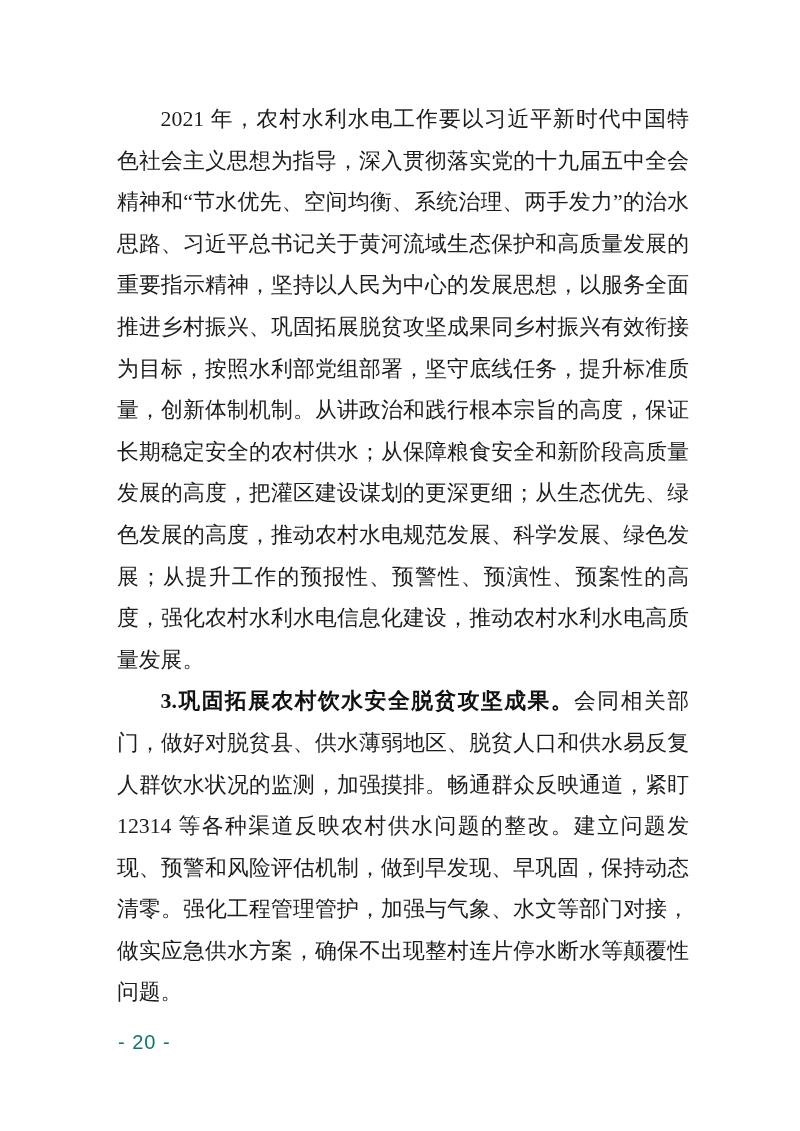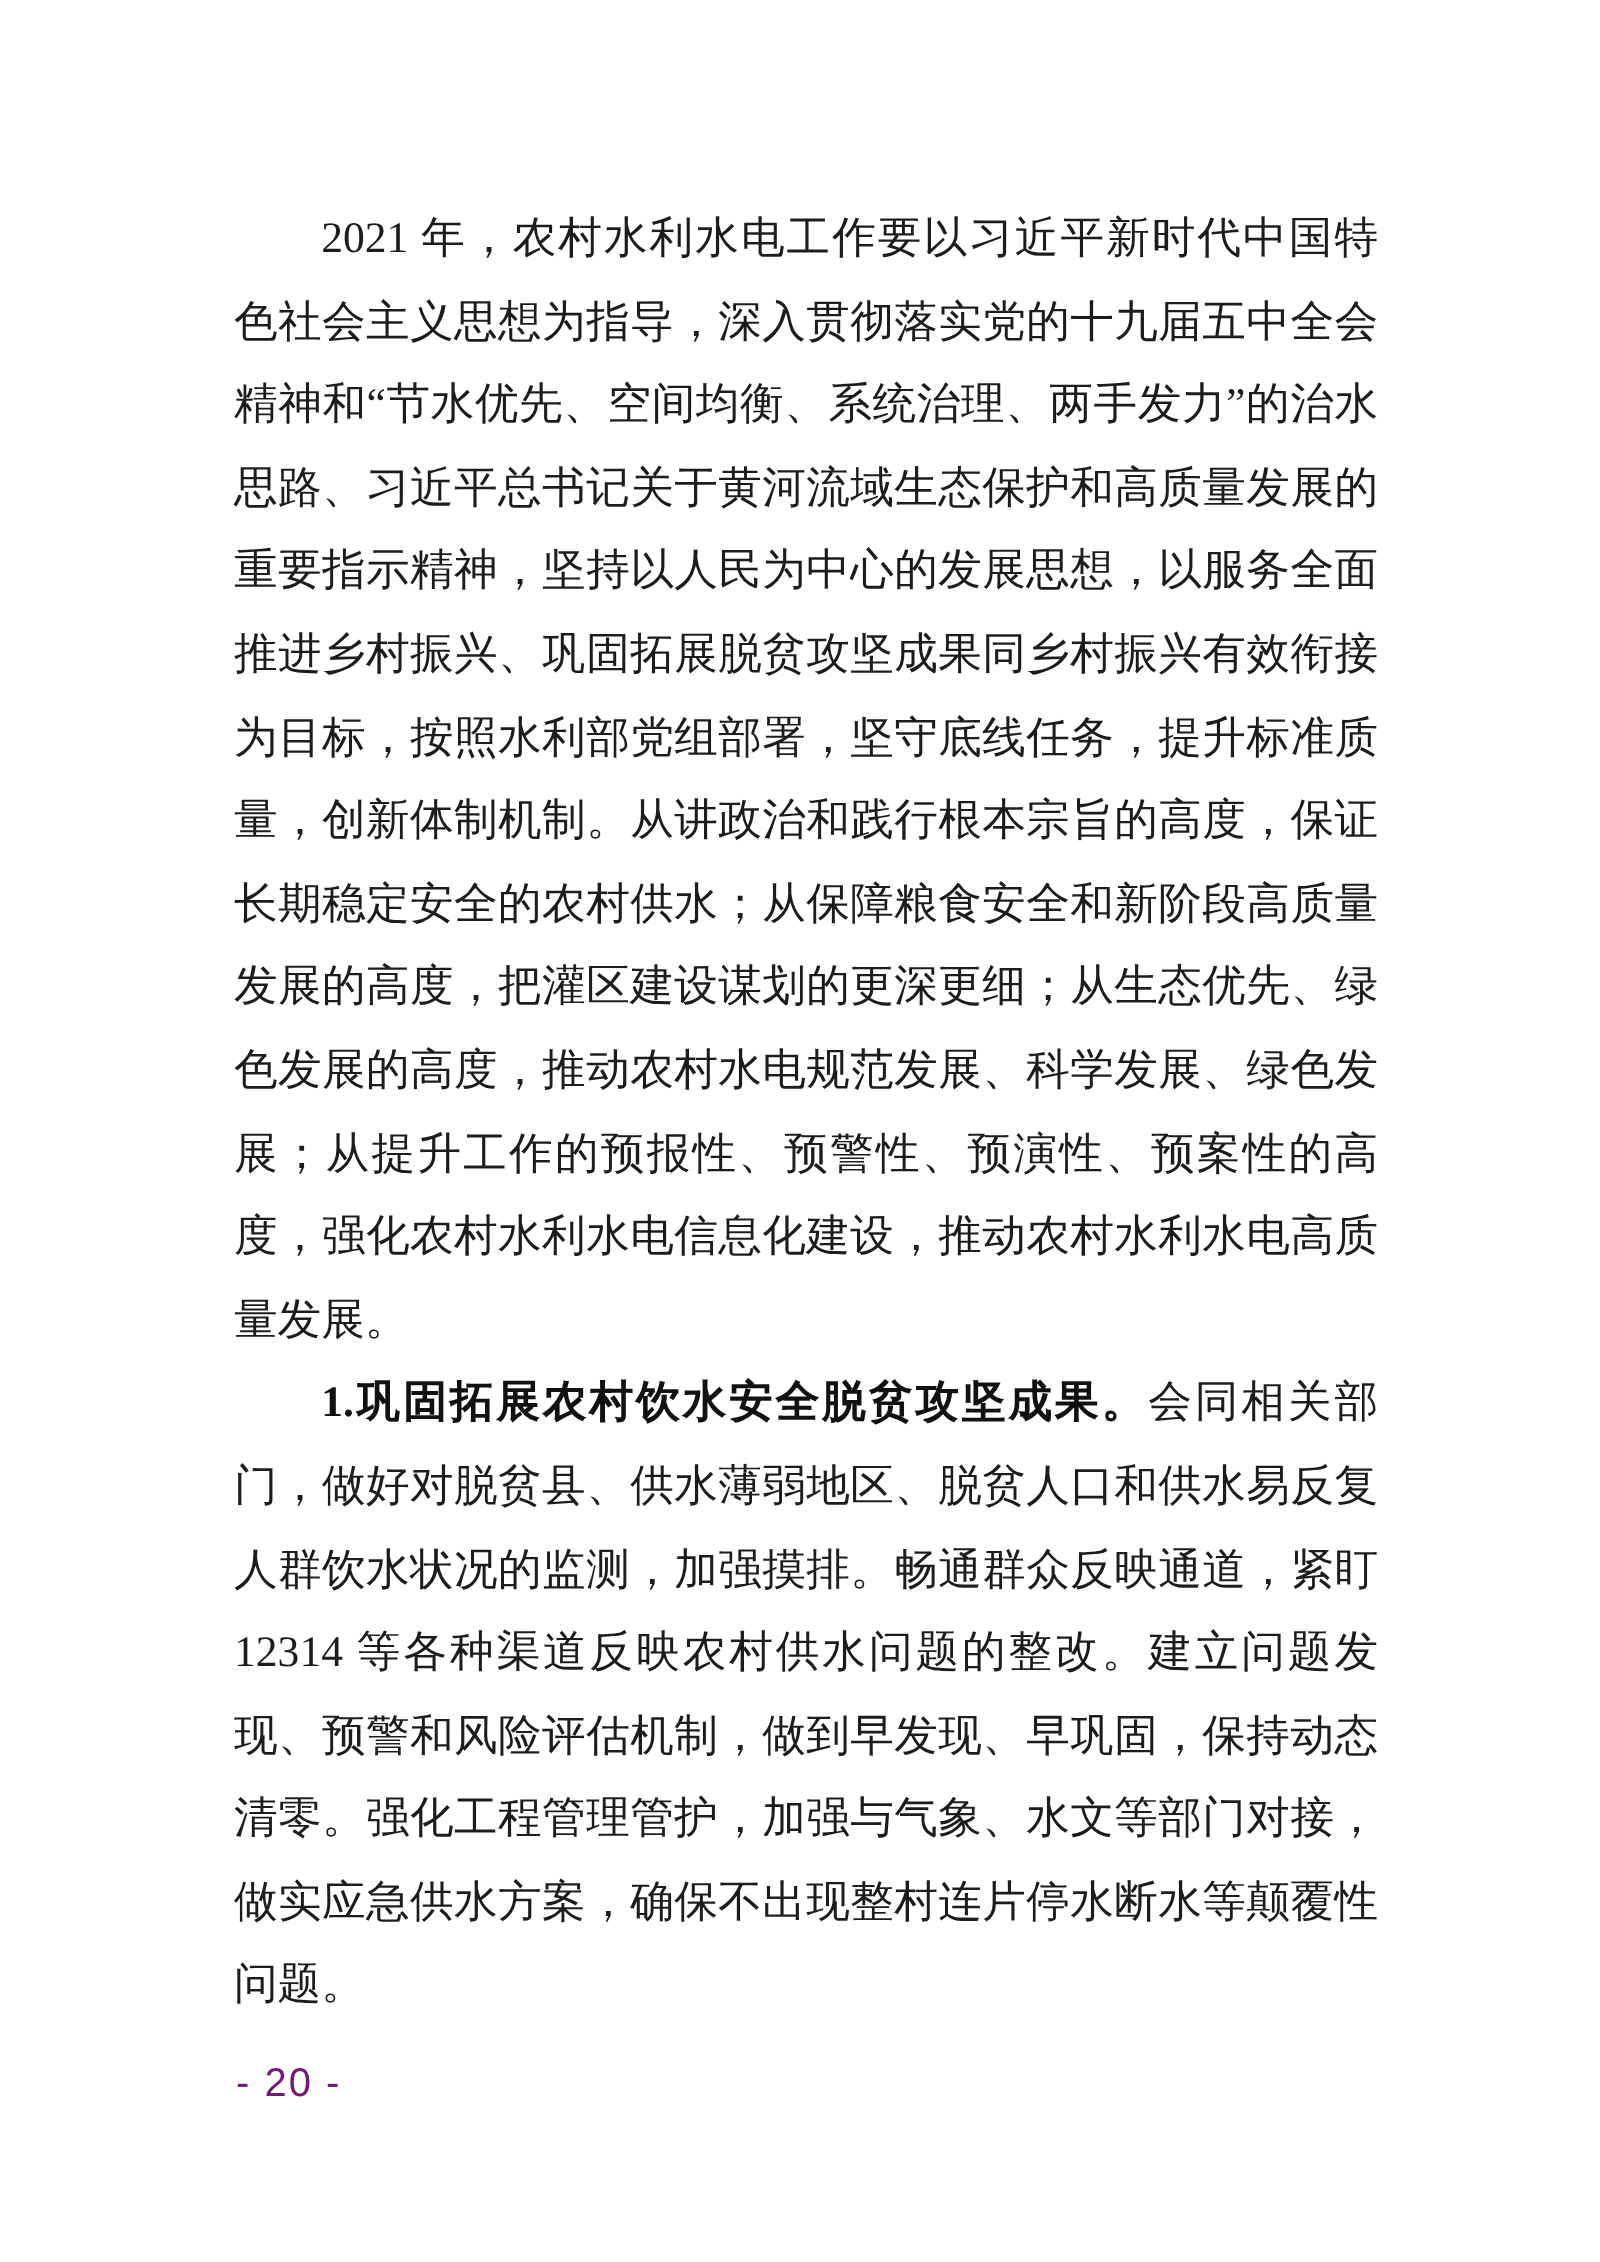--- a/index.html
+++ b/index.html
@@ -49,33 +49,33 @@
     font-weight: 700;
     color: #111111;
   }
   .page-number {
     position: absolute;
     left: 118px;
     top: 1030px;
     font-family: "Liberation Sans", "DejaVu Sans", sans-serif;
     font-size: 20px;
     line-height: 24px;
-    color: #701a75;
+    color: #0f766e;
     letter-spacing: 1px;
   }
 </style>
 </head>
 <body>
 
 <div class="page">
 
   <div class="content">
 
     <p class="para">2021 年，农村水利水电工作要以习近平新时代中国特色社会主义思想为指导，深入贯彻落实党的十九届五中全会精神和“节水优先、空间均衡、系统治理、两手发力”的治水思路、习近平总书记关于黄河流域生态保护和高质量发展的重要指示精神，坚持以人民为中心的发展思想，以服务全面推进乡村振兴、巩固拓展脱贫攻坚成果同乡村振兴有效衔接为目标，按照水利部党组部署，坚守底线任务，提升标准质量，创新体制机制。从讲政治和践行根本宗旨的高度，保证长期稳定安全的农村供水；从保障粮食安全和新阶段高质量发展的高度，把灌区建设谋划的更深更细；从生态优先、绿色发展的高度，推动农村水电规范发展、科学发展、绿色发展；从提升工作的预报性、预警性、预演性、预案性的高度，强化农村水利水电信息化建设，推动农村水利水电高质量发展。</p>
 
 
-    <p class="para"><strong class="lead-bold">1.巩固拓展农村饮水安全脱贫攻坚成果。</strong><span>会同相关部门，做好对脱贫县、供水薄弱地区、脱贫人口和供水易反复人群饮水状况的监测，加强摸排。畅通群众反映通道，紧盯12314 等各种渠道反映农村供水问题的整改。建立问题发现、预警和风险评估机制，做到早发现、早巩固，保持动态清零。强化工程管理管护，加强与气象、水文等部门对接，做实应急供水方案，确保不出现整村连片停水断水等颠覆性问题。</span></p>
+    <p class="para"><strong class="lead-bold">3.巩固拓展农村饮水安全脱贫攻坚成果。</strong><span>会同相关部门，做好对脱贫县、供水薄弱地区、脱贫人口和供水易反复人群饮水状况的监测，加强摸排。畅通群众反映通道，紧盯12314 等各种渠道反映农村供水问题的整改。建立问题发现、预警和风险评估机制，做到早发现、早巩固，保持动态清零。强化工程管理管护，加强与气象、水文等部门对接，做实应急供水方案，确保不出现整村连片停水断水等颠覆性问题。</span></p>
 
   </div>
 
   <div class="page-number">- 20 -</div>
 
 </div>
 
 </body></html>

